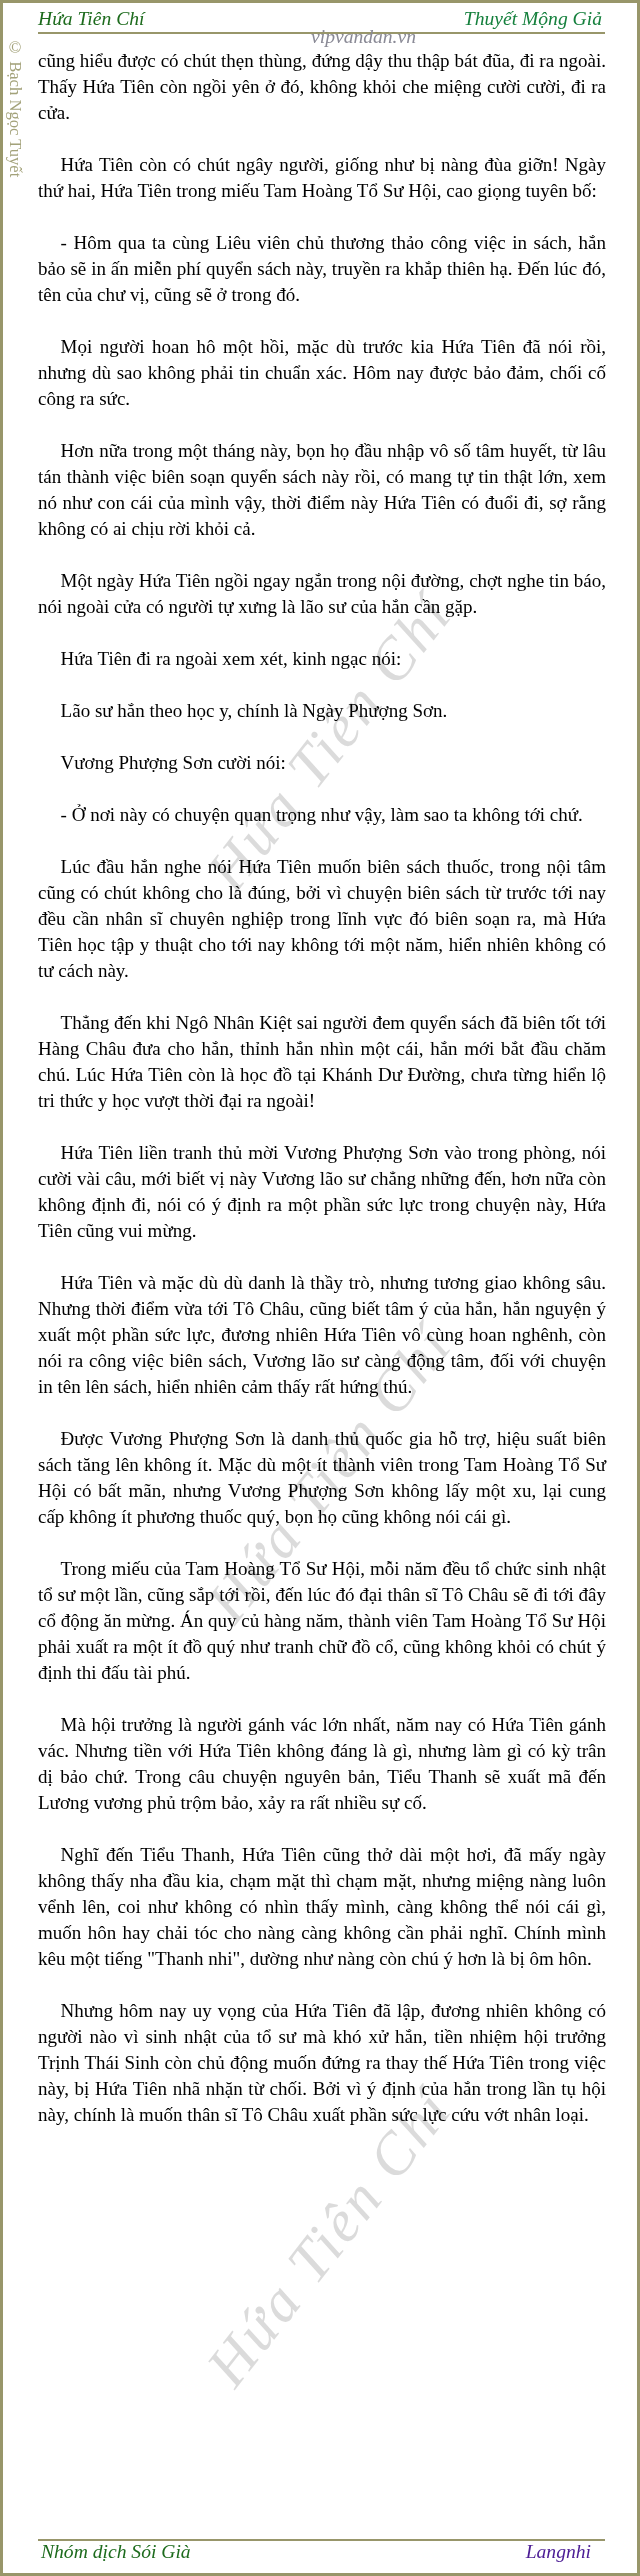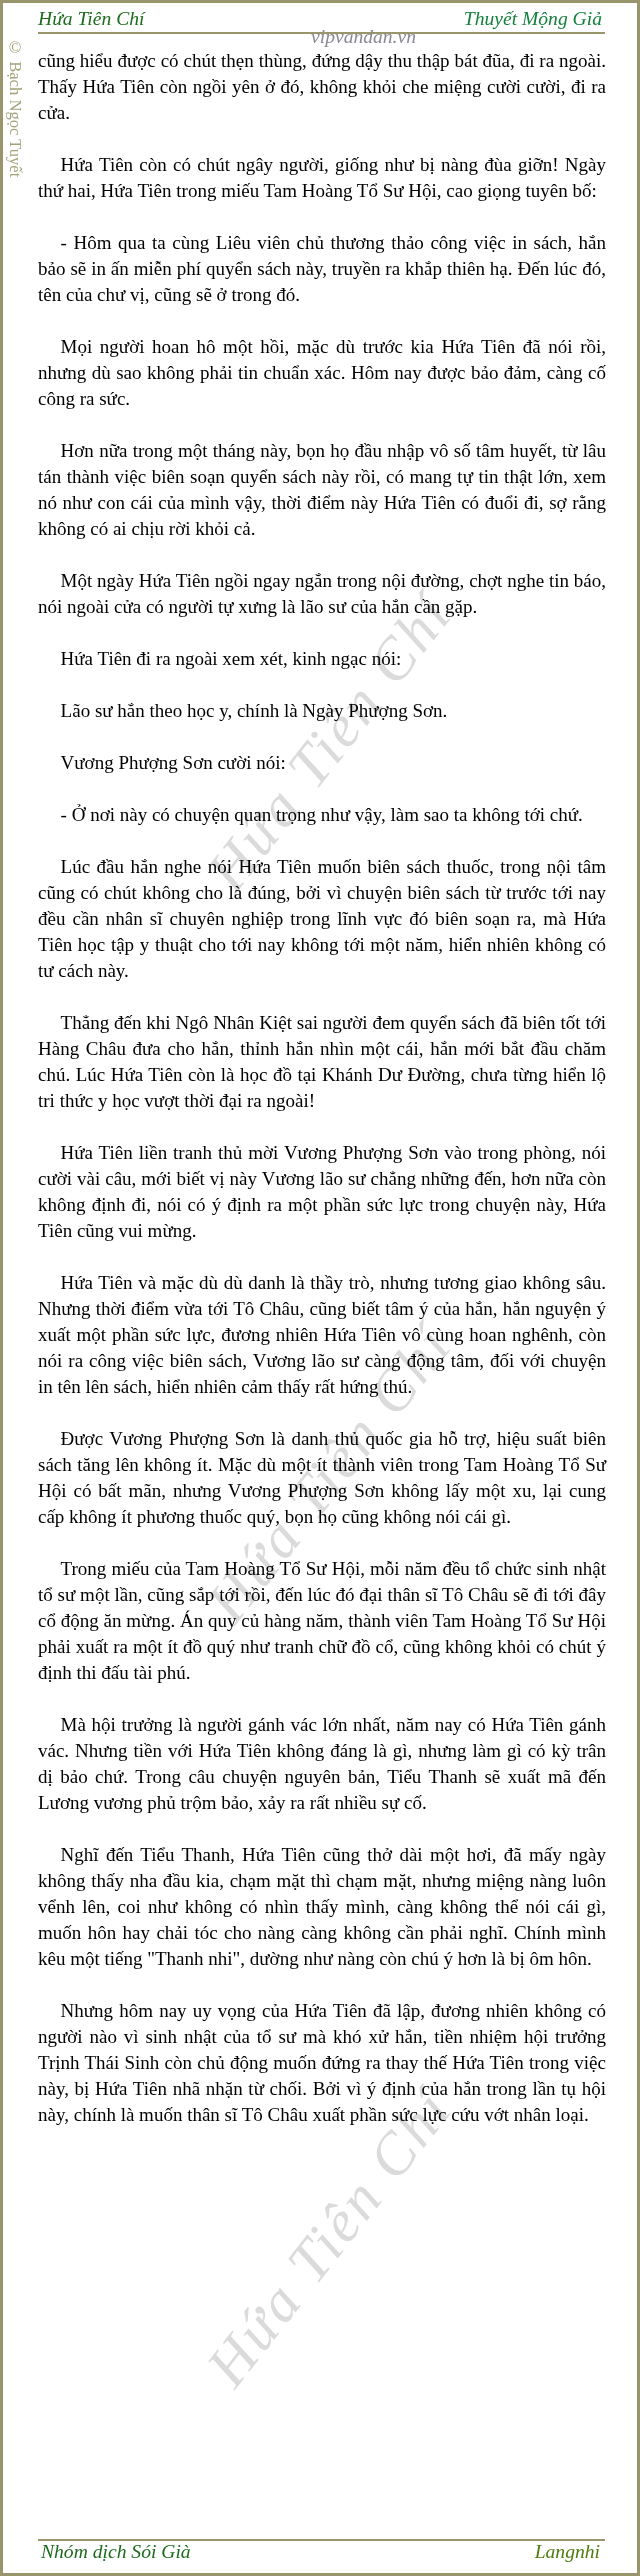--- a/index.html
+++ b/index.html
@@ -88,21 +88,21 @@
     .footer-text {
       position: absolute;
       left: 38px; right: 35px;
       top: 2541px;
       height: 27px;
       font-family: "Liberation Serif", serif;
       font-style: italic;
       font-size: 19.6px;
     }
     .footer-text .group { position: absolute; left: 3px; top: 0; color: #1d6b1d; }
-    .footer-text .translator { position: absolute; right: 5px; top: 0; color: #4d7c0f; }
+    .footer-text .translator { position: absolute; right: 14px; top: 0; color: #4c1d95; }
   </style>
 </head>
 <body>
 
 <div class="page"></div>
 
 <div class="header">
   <span class="title-left">Hứa Tiên Chí</span>
   <span class="site">vipvandan.vn</span>
   <span class="title-right">Thuyết Mộng Giả</span>
@@ -111,21 +111,21 @@
 <div class="side-copyright">© Bạch Ngọc Tuyết</div>
 
 <div class="watermark wm1">Hứa Tiên Chí</div>
 <div class="watermark wm2">Hứa Tiên Chí</div>
 <div class="watermark wm3">Hứa Tiên Chí</div>
 
 <div class="content">
   <p class="first">cũng hiểu được có chút thẹn thùng, đứng dậy thu thập bát đũa, đi ra ngoài. Thấy Hứa Tiên còn ngồi yên ở đó, không khỏi che miệng cười cười, đi ra cửa.</p>
   <p>Hứa Tiên còn có chút ngây người, giống như bị nàng đùa giỡn! Ngày thứ hai, Hứa Tiên trong miếu Tam Hoàng Tổ Sư Hội, cao giọng tuyên bố:</p>
   <p>- Hôm qua ta cùng Liêu viên chủ thương thảo công việc in sách, hắn bảo sẽ in ấn miễn phí quyển sách này, truyền ra khắp thiên hạ. Đến lúc đó, tên của chư vị, cũng sẽ ở trong đó.</p>
-  <p>Mọi người hoan hô một hồi, mặc dù trước kia Hứa Tiên đã nói rồi, nhưng dù sao không phải tin chuẩn xác. Hôm nay được bảo đảm, càng cố công ra sức.</p>
+  <p>Mọi người hoan hô một hồi, mặc dù trước kia Hứa Tiên đã nói rồi, nhưng dù sao không phải tin chuẩn xác. Hôm nay được bảo đảm, chối cố công ra sức.</p>
   <p>Hơn nữa trong một tháng này, bọn họ đầu nhập vô số tâm huyết, từ lâu tán thành việc biên soạn quyển sách này rồi, có mang tự tin thật lớn, xem nó như con cái của mình vậy, thời điểm này Hứa Tiên có đuổi đi, sợ rằng không có ai chịu rời khỏi cả.</p>
   <p>Một ngày Hứa Tiên ngồi ngay ngắn trong nội đường, chợt nghe tin báo, nói ngoài cửa có người tự xưng là lão sư của hắn cần gặp.</p>
   <p class="nojust">Hứa Tiên đi ra ngoài xem xét, kinh ngạc nói:</p>
   <p class="nojust">Lão sư hắn theo học y, chính là Ngày Phượng Sơn.</p>
   <p class="nojust">Vương Phượng Sơn cười nói:</p>
   <p>- Ở nơi này có chuyện quan trọng như vậy, làm sao ta không tới chứ.</p>
   <p>Lúc đầu hắn nghe nói Hứa Tiên muốn biên sách thuốc, trong nội tâm cũng có chút không cho là đúng, bởi vì chuyện biên sách từ trước tới nay đều cần nhân sĩ chuyên nghiệp trong lĩnh vực đó biên soạn ra, mà Hứa Tiên học tập y thuật cho tới nay không tới một năm, hiển nhiên không có tư cách này.</p>
   <p>Thẳng đến khi Ngô Nhân Kiệt sai người đem quyển sách đã biên tốt tới Hàng Châu đưa cho hắn, thỉnh hắn nhìn một cái, hắn mới bắt đầu chăm chú. Lúc Hứa Tiên còn là học đồ tại Khánh Dư Đường, chưa từng hiển lộ tri thức y học vượt thời đại ra ngoài!</p>
   <p>Hứa Tiên liền tranh thủ mời Vương Phượng Sơn vào trong phòng, nói cười vài câu, mới biết vị này Vương lão sư chẳng những đến, hơn nữa còn không định đi, nói có ý định ra một phần sức lực trong chuyện này, Hứa Tiên cũng vui mừng.</p>
   <p>Hứa Tiên và mặc dù dù danh là thầy trò, nhưng tương giao không sâu. Nhưng thời điểm vừa tới Tô Châu, cũng biết tâm ý của hắn, hắn nguyện ý xuất một phần sức lực, đương nhiên Hứa Tiên vô cùng hoan nghênh, còn nói ra công việc biên sách, Vương lão sư càng động tâm, đối với chuyện in tên lên sách, hiển nhiên cảm thấy rất hứng thú.</p>

